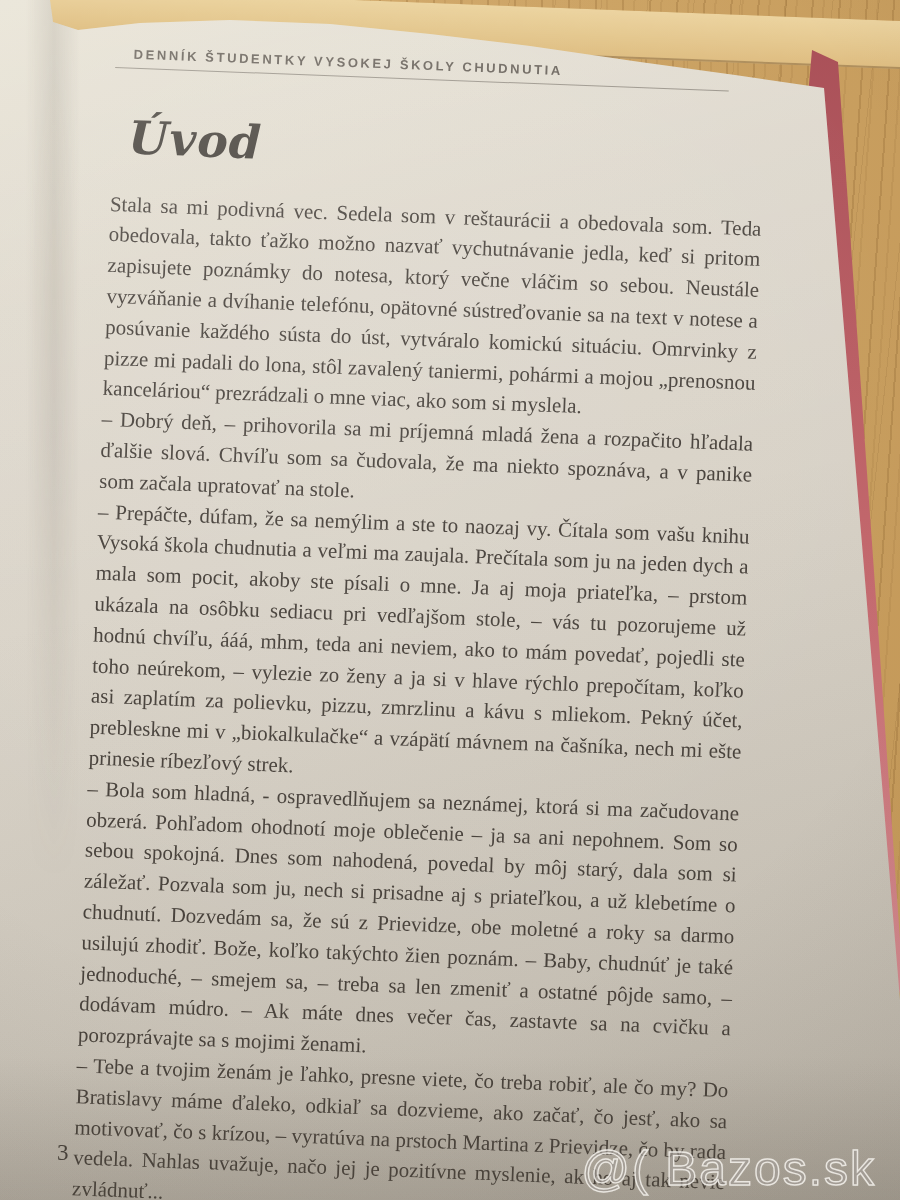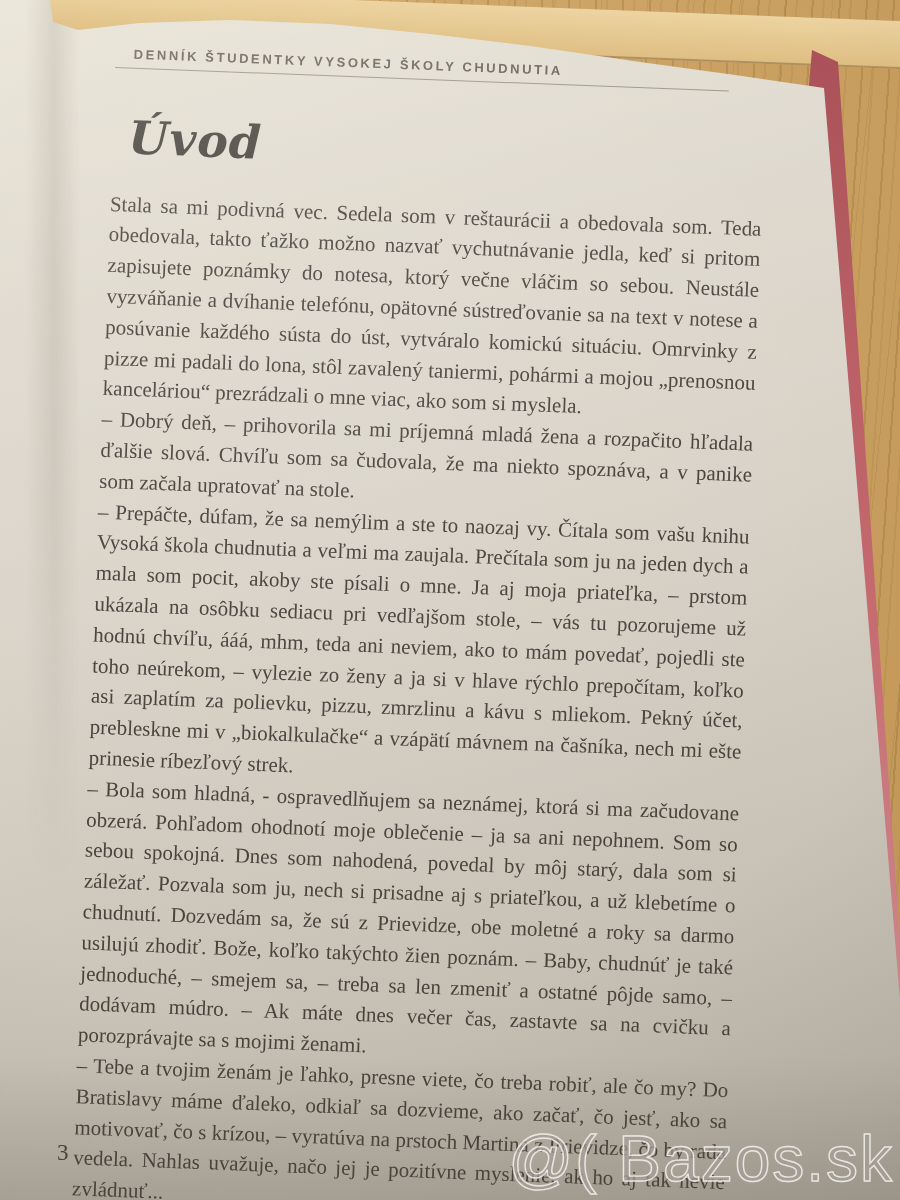--- a/index.html
+++ b/index.html
@@ -82,23 +82,23 @@
     font-size:23px;color:#45403a;
   }
   
   .vignette{
     position:absolute;inset:0;pointer-events:none;
     background:
       radial-gradient(120% 90% at 40% 35%,rgba(255,255,255,0.05) 0%,rgba(0,0,0,0) 55%,rgba(60,50,40,0.12) 100%),
       linear-gradient(to bottom,rgba(0,0,0,0) 88%,rgba(80,72,60,0.18) 100%);
   }
   .watermark{
-    position:absolute;right:6px;bottom:4px;
+    position:absolute;right:24px;bottom:4px;
     font-family:"Liberation Sans",sans-serif;
-    font-size:64px;font-weight:400;letter-spacing:2px;
+    font-size:48px;font-weight:400;letter-spacing:2px;
     color:rgba(138,132,124,0.55);
     -webkit-text-stroke:1.4px rgba(250,248,243,0.8);
     text-shadow:0 0 2px rgba(255,255,255,0.35);
   }
 </style>
 </head>
 <body>
 
 <div id="frame">
 

